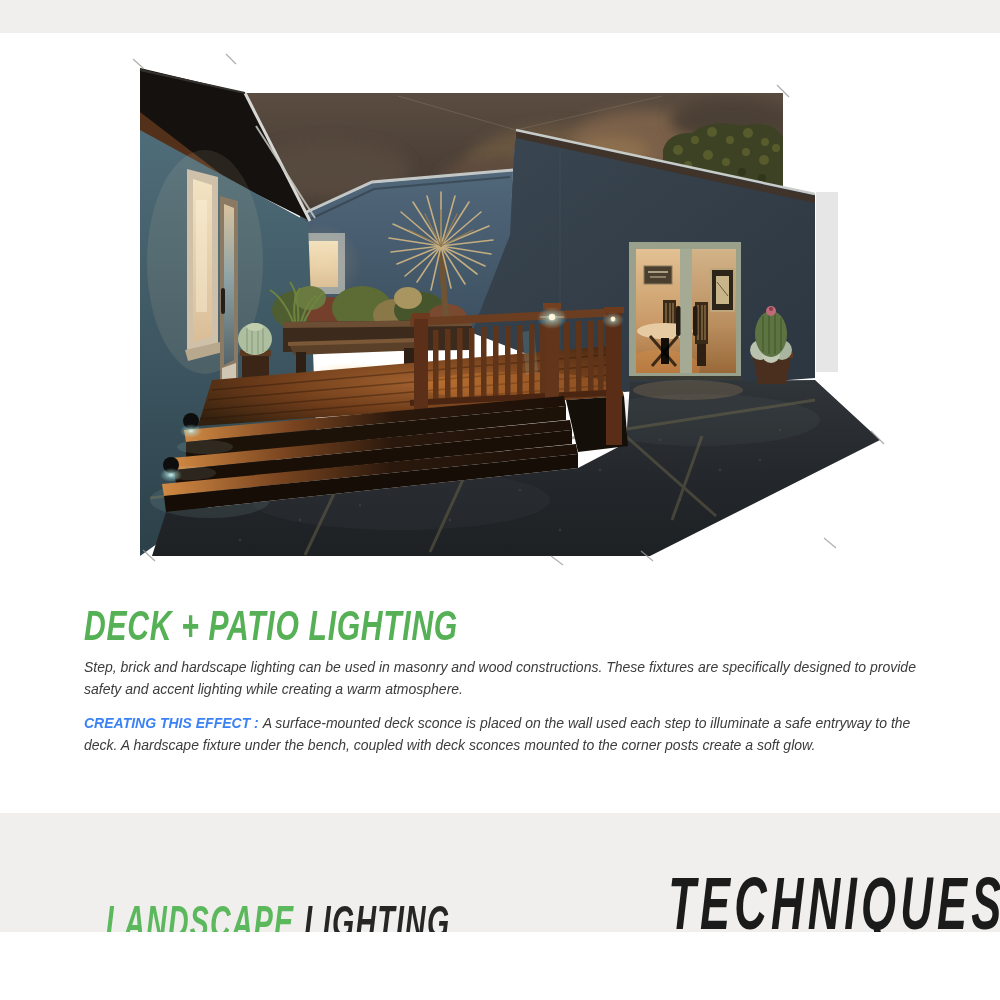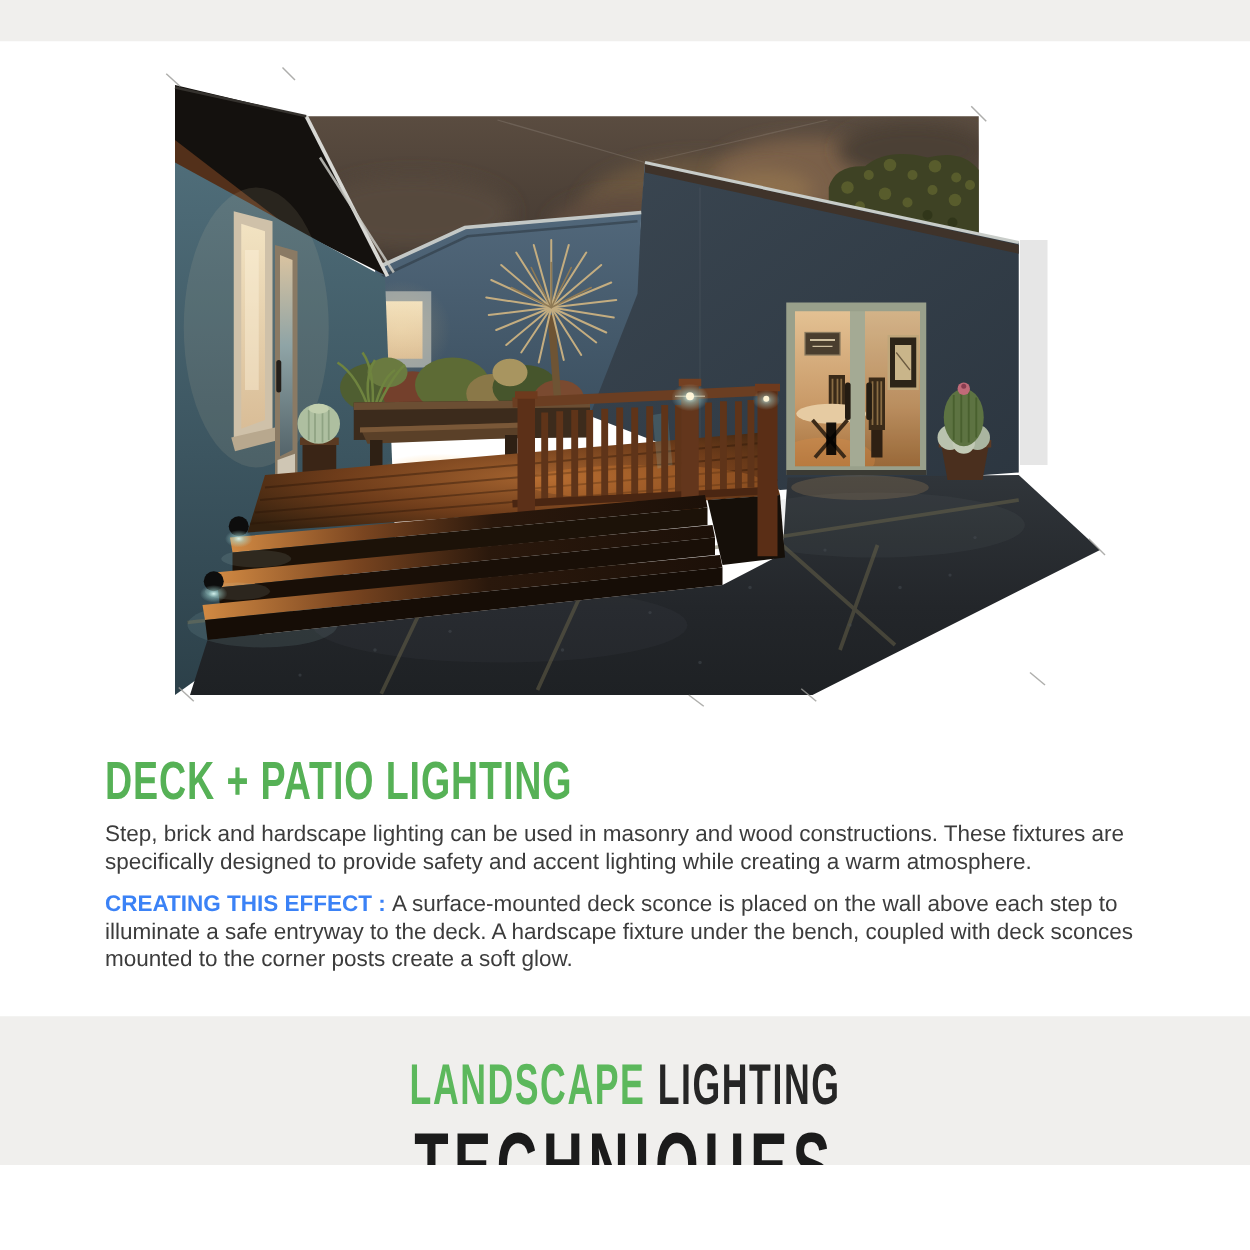--- a/index.html
+++ b/index.html
@@ -1,33 +1,33 @@
 <!DOCTYPE html>
 <html><head>
 <meta charset="utf-8">
 <style>
   html,body{margin:0;padding:0;background:#ffffff;}
   body{font-family:"Liberation Sans","DejaVu Sans",sans-serif;}
-  .page{position:relative;width:1000px;height:932px;background:#ffffff;overflow:hidden;}
+  .page{position:relative;width:1000px;height:932px;background:#ffffff;overflow:hidden;font-style:italic;}
   .top-band{position:absolute;left:0;top:0;width:1000px;height:33px;background:#f0efed;}
   .hero{position:absolute;left:0;top:0;width:1000px;height:600px;margin:0;}
   .article{position:absolute;left:84px;top:0;width:838px;}
   .article h1{
     position:absolute;top:604px;left:0;margin:0;
     font-size:43px;font-weight:bold;color:#56b156;line-height:1;
     white-space:nowrap;letter-spacing:1px;
     transform:scaleX(0.70);transform-origin:left center;
   }
   .article p{position:absolute;left:0;margin:0;width:838px;
-    font-size:18px;line-height:22px;color:#3c3c3c;}
+    font-size:14px;line-height:22px;color:#3c3c3c;}
   .article .p1{top:656px;}
   .article .p2{top:712px;}
   .article strong{font-weight:bold;color:#3b82f6;}
   .footer{position:absolute;left:0;top:813px;width:1000px;height:187px;background:#f0efed;
-    display:flex;flex-direction:column;align-items:center;}
+    display:flex;flex-direction:row;align-items:center;}
   .brand-line{margin-top:31px;line-height:1;white-space:nowrap;
     font-size:46px;font-weight:bold;letter-spacing:2px;
     transform:scaleX(0.62);transform-origin:center top;}
   .brand-line .green{color:#5cb85c;margin-right:16px;}
   .brand-line .dark{color:#262626;}
   .brand-title{margin-top:-6px;line-height:1.3;white-space:nowrap;
     font-size:75px;font-weight:bold;letter-spacing:7px;color:#1b1b1b;
     transform:scaleX(0.60);transform-origin:center top;}
 </style>
 </head>
@@ -435,21 +435,21 @@
           <line x1="551" y1="556" x2="563" y2="565"></line>
         <line x1="641" y1="551" x2="653" y2="561"></line>
           <line x1="824" y1="538" x2="836" y2="548"></line>
       </g>
     </svg>
   </figure>
 
   <section class="article">
     <h1>DECK + PATIO LIGHTING</h1>
     <p class="p1">Step, brick and hardscape lighting can be used in masonry and wood constructions. These fixtures are specifically designed to provide safety and accent lighting while creating a warm atmosphere.</p>
-    <p class="p2"><strong>CREATING THIS EFFECT : </strong><span>A surface-mounted deck sconce is placed on the wall above each step to illuminate a safe entryway to the deck. A hardscape fixture under the bench, coupled with deck sconces mounted to the corner posts create a soft glow.</span></p>
+    <p class="p2"><strong>CREATING THIS EFFECT : </strong><span>A surface-mounted deck sconce is placed on the wall used each step to illuminate a safe entryway to the deck. A hardscape fixture under the bench, coupled with deck sconces mounted to the corner posts create a soft glow.</span></p>
   </section>
 
   <footer class="footer">
     <div class="brand-line">
       <span class="green">LANDSCAPE</span><span class="dark">LIGHTING</span>
     </div>
     <div class="brand-title">TECHNIQUES</div>
   </footer>
 </div>
 

